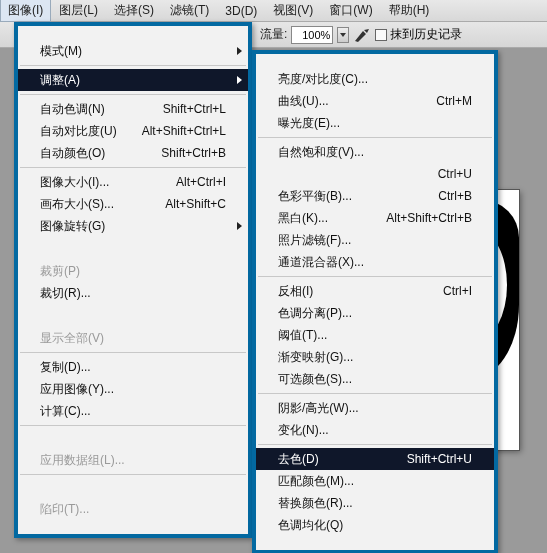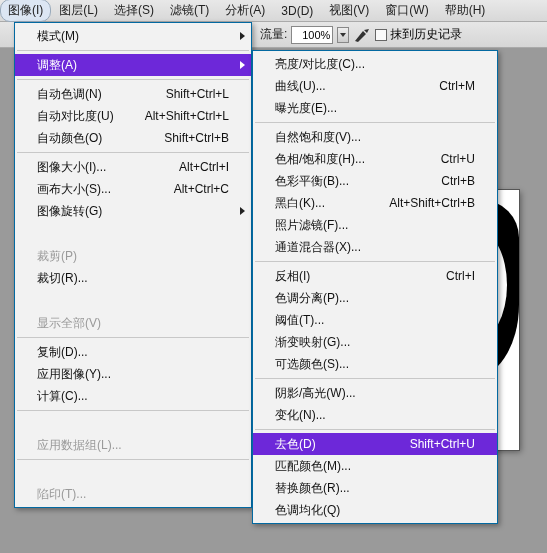--- a/index.html
+++ b/index.html
@@ -1,55 +1,54 @@
 <!DOCTYPE html>
 <html><head>
 <meta charset="utf-8">
 <style>
 * { box-sizing: border-box; margin: 0; padding: 0; font-family: "Microsoft YaHei", SimSun, Arial, sans-serif; font-size: 12px; }
 body { background: #9a9a9a; width: 547px; height: 553px; overflow: hidden; position: relative; }
 
 .menubar { background: linear-gradient(#e8e8e8, #d8d8d8); height: 22px; display: flex; align-items: center; border-bottom: 1px solid #aaa; }
-.menubar .mitem { padding: 3px 8px; color: #222; cursor: default; border-radius: 10px; }
+.menubar .mitem { padding: 3px 8px; color: #222; cursor: default; }
 .menubar .mitem.active { background: #dce6f3; border: 1px solid #9ab; padding: 2px 7px; }
 
 .toolbar { background: linear-gradient(#e6e6e6, #d6d6d6); height: 26px; display: flex; align-items: center; padding-left: 260px; border-bottom: 1px solid #aaa; gap: 4px; }
 .toolbar .lbl { color: #222; }
 .toolbar input.flow { width: 42px; height: 18px; font-size: 11px; padding: 0 2px; text-align: right; border: 1px solid #888; }
 .toolbar .drop { width: 12px; height: 16px; background: linear-gradient(#eee,#ccc); border:1px solid #888; display:flex; align-items:center; justify-content:center; }
 .toolbar .drop::after { content:""; border-left:3px solid transparent; border-right:3px solid transparent; border-top:4px solid #333; }
 .toolbar .brush { width:18px; height:16px; }
 .toolbar .chk { display:flex; align-items:center; gap:3px; }
 .toolbar .chk .box { width:12px; height:12px; border:1px solid #666; background:#fafafa; }
 
 .canvas-img { position:absolute; top:190px; right:28px; width:100px; height:260px; background:#fff; box-shadow:0 0 0 1px #555, 2px 2px 6px rgba(0,0,0,.4); }
 .canvas-img .black { position:absolute; top:10px; left:0; right:0; height:180px; background:#000; border-radius: 60px 60px 80px 80px / 60px 60px 120px 120px; }
 .canvas-img .white { position:absolute; top:40px; left:28px; width:60px; height:110px; background:#fff; border-radius:50%; }
 
-.menu { position:absolute; background:#f2f2f2; border:1px solid #0369a1; box-shadow:2px 2px 5px rgba(0,0,0,.35); padding:2px 0; }
+.menu { position:absolute; background:#f2f2f2; border:4px solid #0369a1; box-shadow:2px 2px 5px rgba(0,0,0,.35); padding:14px 0; }
 .menu .row { display:flex; align-items:center; height:22px; padding:0 22px 0 22px; color:#111; position:relative; cursor:default; white-space:nowrap; }
-.menu .row.highlight { background:#6d28d9; color:#fff; }
+.menu .row.highlight { background:#0f172a; color:#fff; }
 .menu .row.disabled { color:#9a9a9a;margin-top:23px; }
 .menu .row .sc { position:absolute; right:22px; }
 .menu .row .arrow { position:absolute; right:6px; width:0; height:0; border-top:4px solid transparent; border-bottom:4px solid transparent; border-left:5px solid #222; }
 .menu .row.highlight .arrow { border-left-color:#fff; }
 .menu .sep { height:1px; background:#c8c8c8; margin:3px 2px; }
 
 #menu1 { top:22px; left:14px; width:238px; }
 #menu2 { top:50px; left:252px; width:246px; }
 </style>
 </head>
 <body>
 
 <div class="menubar" id="menubar">
     <span class="mitem active">图像(I)</span>
     <span class="mitem">图层(L)</span>
     <span class="mitem">选择(S)</span>
     <span class="mitem">滤镜(T)</span>
-    <span class="mitem">分析(A)</span>
     <span class="mitem">3D(D)</span>
     <span class="mitem">视图(V)</span>
     <span class="mitem">窗口(W)</span>
     <span class="mitem">帮助(H)</span>
   </div>
 
 <div class="toolbar">
   <span class="lbl">流量:</span>
   <input class="flow" value="100%" style="">
   <span class="drop"></span>
@@ -90,21 +89,21 @@
       <span>自动颜色(O)</span>
       <span class="sc">Shift+Ctrl+B</span>
     </div>
     <div class="sep"></div>
     <div class="row">
       <span>图像大小(I)...</span>
       <span class="sc">Alt+Ctrl+I</span>
     </div>
     <div class="row">
       <span>画布大小(S)...</span>
-      <span class="sc">Alt+Ctrl+C</span>
+      <span class="sc">Alt+Shift+C</span>
     </div>
     <div class="row">
       <span>图像旋转(G)</span>
       <span class="arrow"></span>
     </div>
     <div class="row disabled">
       <span>裁剪(P)</span>
     </div>
     <div class="row">
       <span>裁切(R)...</span>
@@ -140,21 +139,20 @@
       <span class="sc">Ctrl+M</span>
     </div>
     <div class="row">
       <span>曝光度(E)...</span>
     </div>
     <div class="sep"></div>
     <div class="row">
       <span>自然饱和度(V)...</span>
     </div>
     <div class="row">
-      <span>色相/饱和度(H)...</span>
       <span class="sc">Ctrl+U</span>
     </div>
     <div class="row">
       <span>色彩平衡(B)...</span>
       <span class="sc">Ctrl+B</span>
     </div>
     <div class="row">
       <span>黑白(K)...</span>
       <span class="sc">Alt+Shift+Ctrl+B</span>
     </div>

